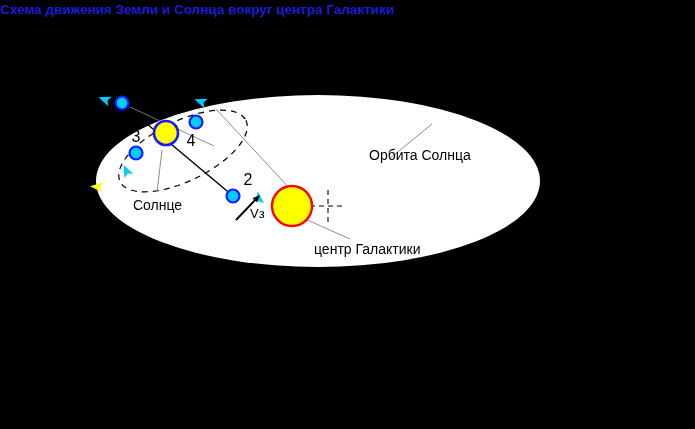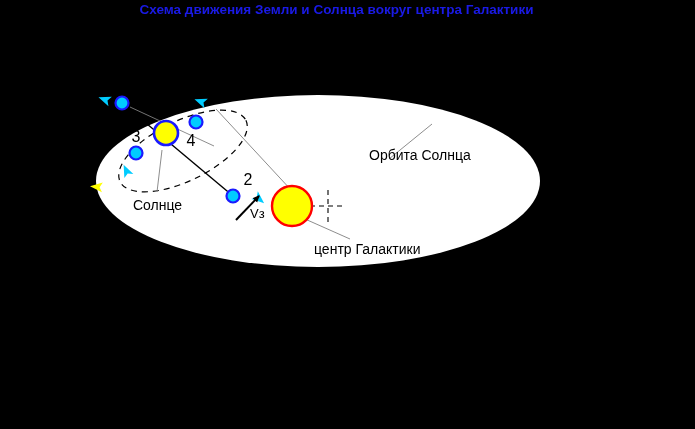--- a/index.html
+++ b/index.html
@@ -5,21 +5,21 @@
   html,body{margin:0;padding:0;background:#000;}
   body{
     width:695px;height:429px;overflow:hidden;
     font-family:"Liberation Sans", sans-serif;
     background:#000;
     position:relative;
   }
   #stage{position:absolute;left:0;top:0;width:695px;height:429px;}
   .ttl{
     position:absolute; left:0; top:0; width:673px;
-    text-align:center;
+    text-align:left;
     font-family:"Liberation Sans", sans-serif;
     font-size:13.5px;
     font-weight:bold;
     color:#1a1ae6;
     letter-spacing:0px;
     padding-top:2px;
     white-space:nowrap;
   }
   svg{display:block;}
   text{font-family:"Liberation Sans", sans-serif;}

